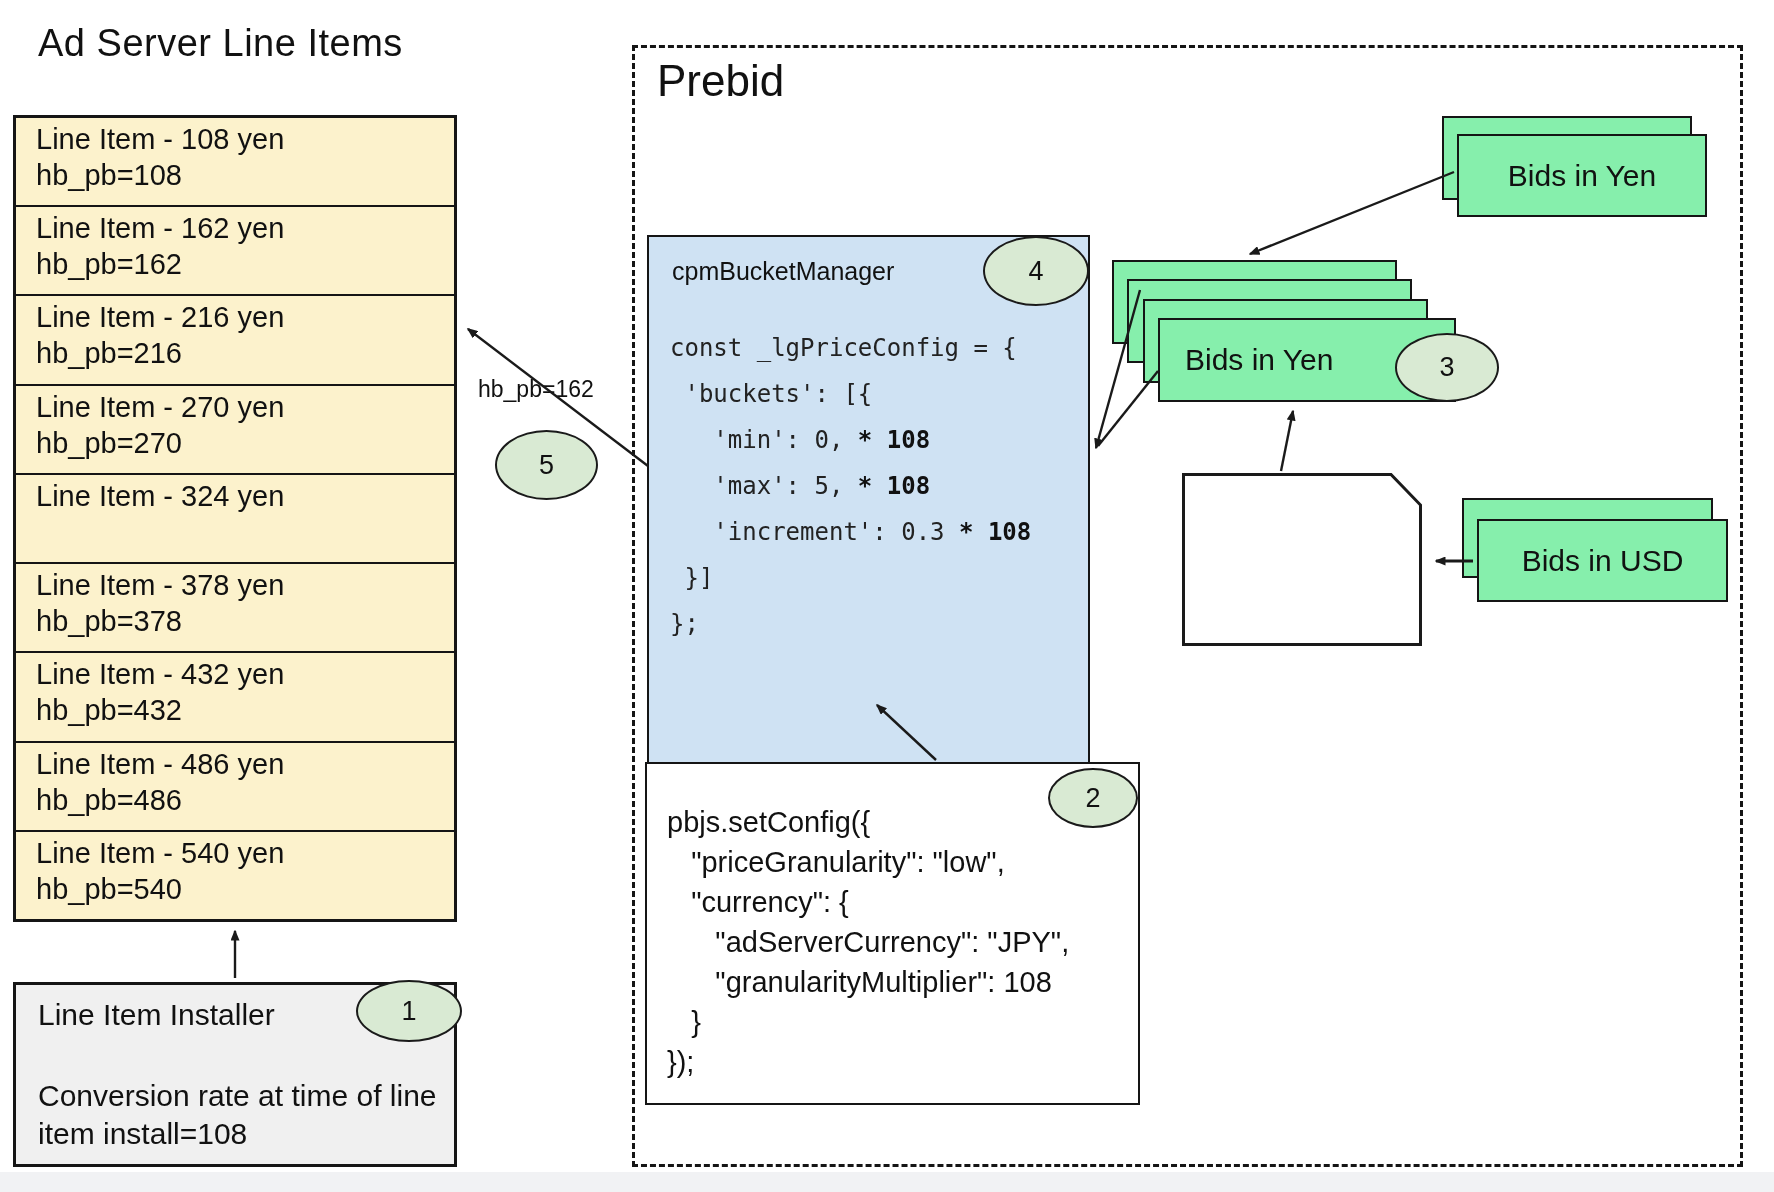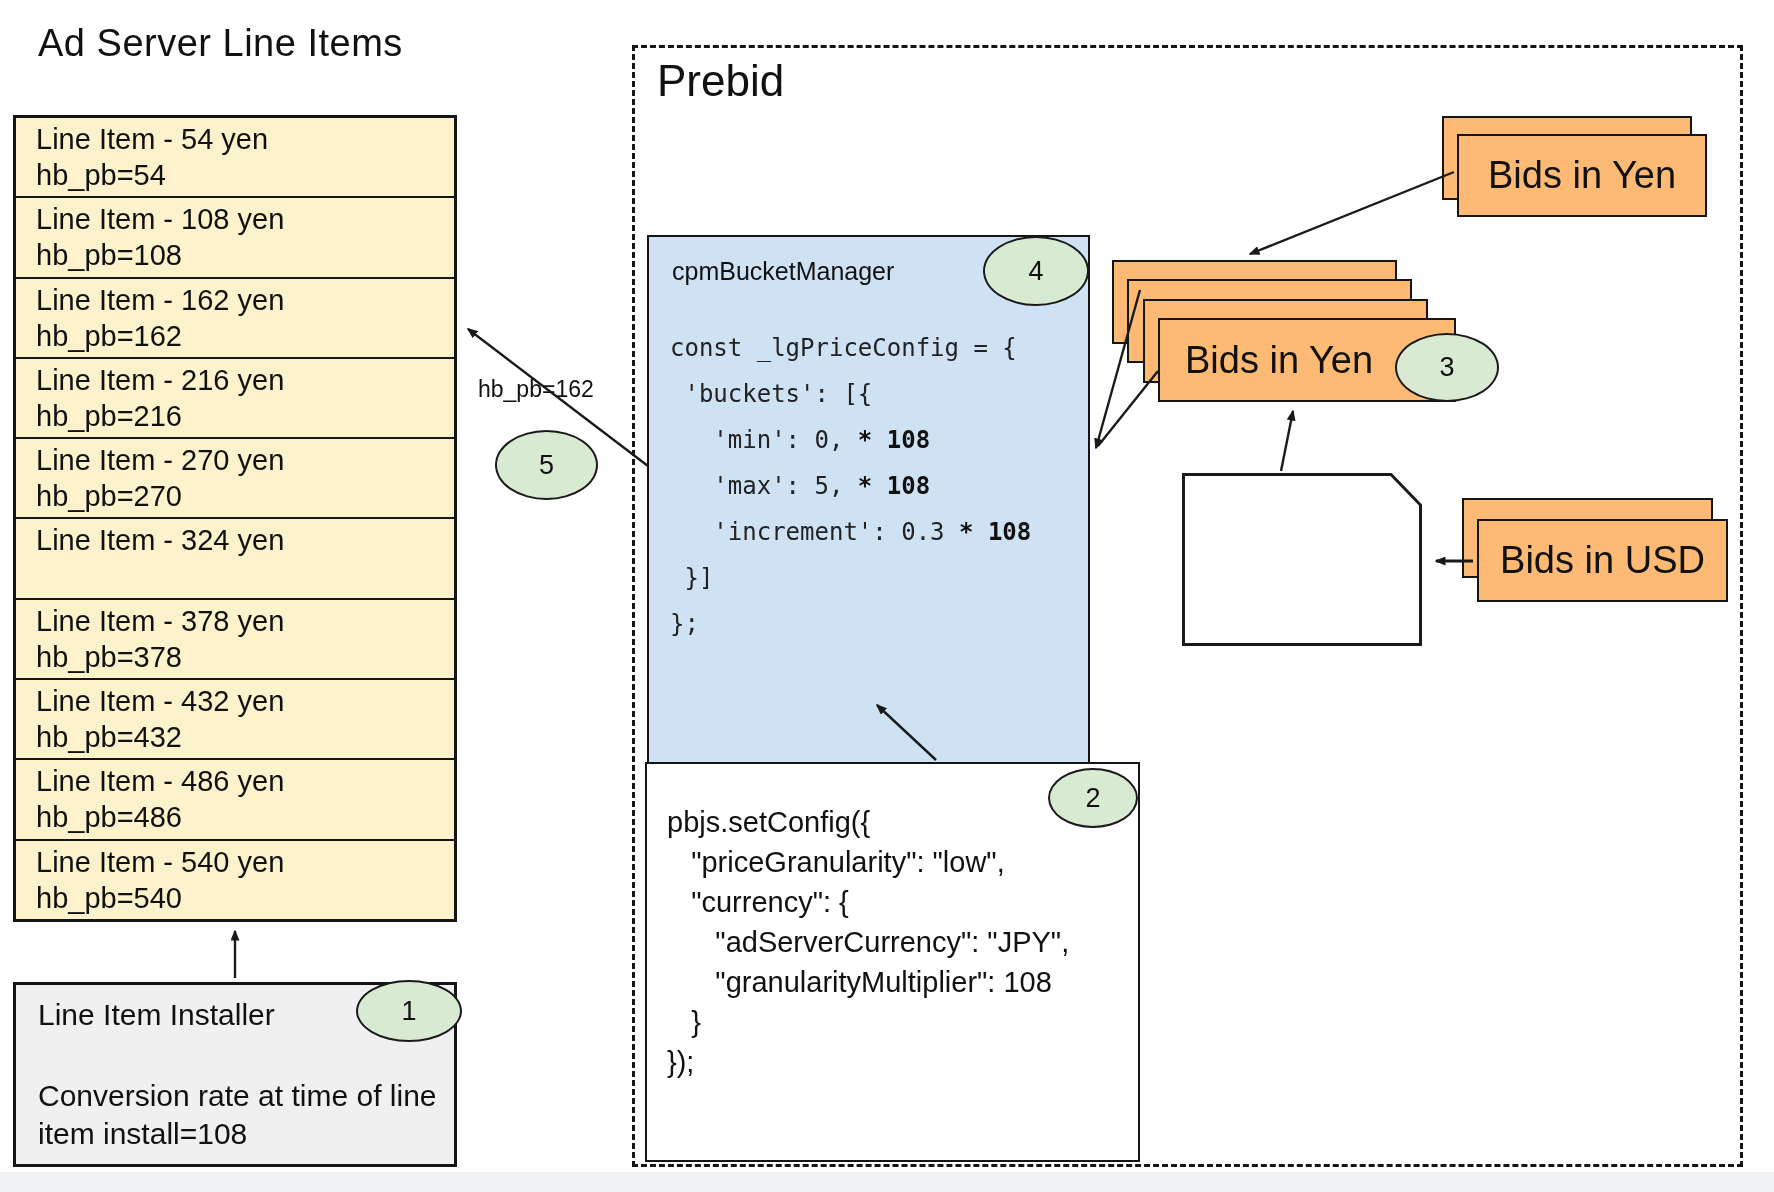--- a/index.html
+++ b/index.html
@@ -28,27 +28,27 @@
 
   
   .bucket-box{position:absolute;left:647px;top:235px;width:443px;height:551px;background:#cfe2f3;
               border:2.5px solid #151515;box-sizing:border-box;}
   .bucket-label{position:absolute;left:23px;top:20px;font-size:25px;}
   .bucket-code{position:absolute;left:21px;top:88px;font-family:"DejaVu Sans Mono",monospace;
                font-size:24px;line-height:46px;white-space:pre;color:#222;}
   .bucket-code b{font-weight:bold;color:#111;text-align:right;}
 
   
-  .pbjs-box{position:absolute;left:645px;top:762px;width:495px;height:400px;background:#ffffff;
+  .pbjs-box{position:absolute;left:645px;top:762px;width:495px;height:343px;background:#ffffff;
             border:2.5px solid #151515;box-sizing:border-box;}
   .pbjs-code{position:absolute;left:20px;top:38px;font-size:29px;line-height:40px;white-space:pre;}
 
   
-  .card{position:absolute;background:#fdba74;border:2.5px solid #151515;box-sizing:border-box;
-        display:flex;align-items:center;justify-content:center;font-size:38px;}
+  .card{position:absolute;background:#86efac;border:2.5px solid #151515;box-sizing:border-box;
+        display:flex;align-items:center;justify-content:center;font-size:30px;}
   .card.left-text{justify-content:flex-start;padding-left:25px;}
 
   
   .badge{position:absolute;background:#d9ead3;border:2.5px solid #1a1a1a;border-radius:50%;
          display:flex;align-items:center;justify-content:center;font-size:27px;box-sizing:border-box;}
 
   
   .conv-note{position:absolute;left:1182px;top:473px;width:240px;height:173px;}
   .conv-note svg{position:absolute;left:0;top:0;}
   .conv-text{position:absolute;left:21px;top:34px;width:180px;font-size:29px;line-height:36px;z-index:2;}
@@ -59,24 +59,20 @@
   .footer-strip{position:absolute;left:0;top:1172px;width:1774px;height:20px;background:#f1f2f4;}
 </style>
 </head>
 <body>
 
 <div class="canvas">
 
   <div class="title-left">Ad Server Line Items</div>
 
   <div class="li-table">
-  <div class="li-row">
-    <div class="li-line">Line Item - 54 yen</div>
-    <div class="li-line">hb_pb=54</div>
-  </div>
 
   <div class="li-row">
     <div class="li-line">Line Item - 108 yen</div>
     <div class="li-line">hb_pb=108</div>
   </div>
 
   <div class="li-row">
     <div class="li-line">Line Item - 162 yen</div>
     <div class="li-line">hb_pb=162</div>
   </div>

